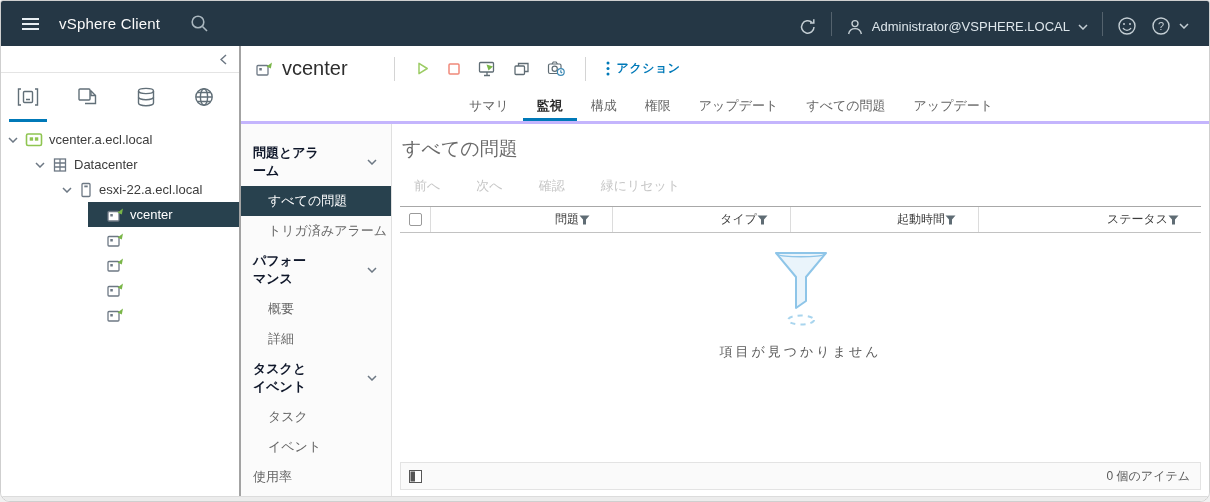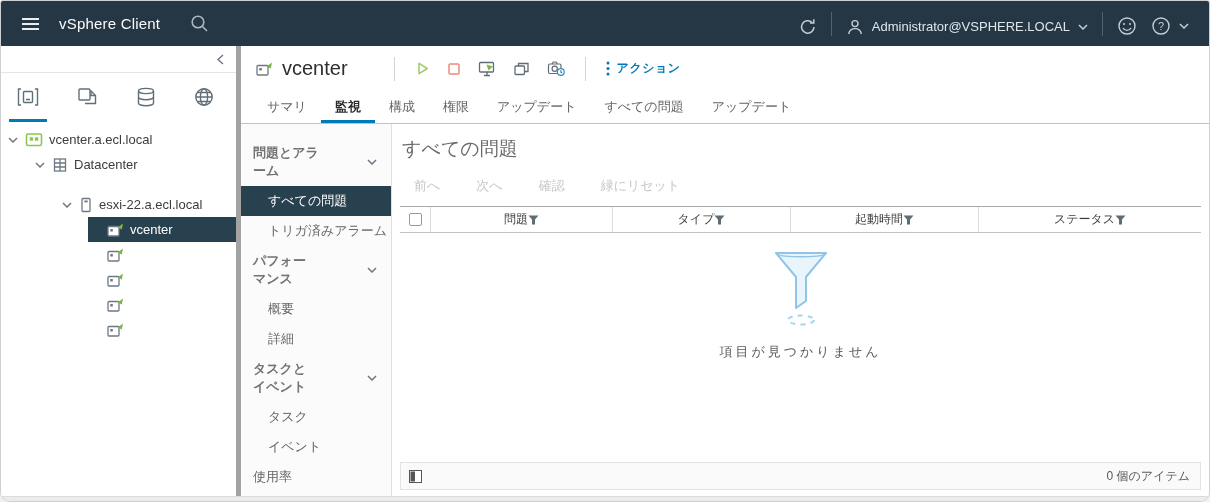--- a/index.html
+++ b/index.html
@@ -18,21 +18,21 @@
   .tb-divider{ width:1px; height:24px; background:rgba(255,255,255,.22); }
   .user-menu{ display:flex; align-items:center; gap:8px; cursor:pointer; }
   .user-label{ font-size:13px; color:#dde6eb; }
   .icn{ display:inline-flex; align-items:center; justify-content:center; line-height:0; }
 
   
   .app-body{ display:flex; height:450px; }
   .bottom-strip{ height:7px; background:#ececec; border-top:1px solid #dcdcdc; }
 
   
-  .sidebar{ width:240px; min-width:240px; background:#fff; border-right:5px solid #a3a3a3;
+  .sidebar{ width:240px; min-width:240px; background:#fff; border-right:2px solid #a3a3a3;
             display:flex; flex-direction:column; }
   .collapse-row{ height:27px; display:flex; justify-content:flex-end; align-items:center;
                  padding-right:12px; border-bottom:1px solid #e4e4e4; }
   .object-tabs{ display:flex; align-items:flex-start; gap:22px; padding:12px 10px 0 8px; height:46px; }
   .obj-tab{ padding:1px 7px 7px 7px; cursor:pointer; border-bottom:3px solid transparent; }
   .obj-tab.active{ border-bottom-color:#0079b8; }
   .tree{ padding-top:8px; font-size:13px; color:#3c3c3c; }
   .tree-row{ display:flex; align-items:center; height:25px; gap:6px; cursor:pointer; }
   .tree-row.selected{ background:#28414e; color:#fff; }
   .tree-spacer{ width:12px; min-width:12px; }
@@ -41,43 +41,43 @@
 
   
   .main{ flex:1; display:flex; flex-direction:column; min-width:0; background:#fff; position:relative; }
   .obj-header{ height:45px; display:flex; align-items:center; padding-left:14px; gap:9px; }
   .obj-title{ font-size:20px; color:#2e2e2e; margin-right:26px; }
   .v-sep{ width:1px; height:24px; background:#d4d4d4; margin:0 11px; }
   .action-icons{ display:flex; gap:17px; align-items:center; }
   .action-btn{ cursor:pointer; display:inline-flex; }
   .actions-menu{ display:flex; align-items:center; gap:7px; color:#0079b8; font-size:12px;
                  font-weight:700; cursor:pointer; letter-spacing:.5px; }
-  .tabs{ display:flex; padding-left:12px; border-bottom:1px solid #c4b5fd; height:33px; }
+  .tabs{ display:flex; padding-left:12px; border-bottom:3px solid #c4b5fd; height:33px;justify-content:center; }
   .tab{ font-size:13px; color:#646464; padding:0 14px; display:flex; align-items:center;
         cursor:pointer; box-shadow:inset 0 -3px 0 transparent; }
   .tab.active{ color:#2b2b2b; font-weight:700; box-shadow:inset 0 -3px 0 #0079b8; }
 
   .content-row{ flex:1; display:flex; min-height:0; }
   .monitor-nav{ width:151px; min-width:151px; background:#fbfbfb; border-right:1px solid #e0e0e0;
                 padding-top:14px; font-size:13px; }
   .nav-section{ display:flex; align-items:center; justify-content:space-between;
-                padding:6px 14px 6px 12px; color:#737373; font-weight:700; cursor:pointer;gap:48px; }
+                padding:6px 14px 6px 12px; color:#0f172a; font-weight:700; cursor:pointer;gap:48px; }
   .nav-item{ padding:6px 12px 6px 27px; color:#666; cursor:pointer; white-space:nowrap; }
   .nav-item.selected{ background:#28414e; color:#fff; }
   .nav-item.top{ padding-left:12px; color:#666; }
 
   .panel{ flex:1; display:flex; flex-direction:column; min-width:0; padding:0 8px 6px 8px; }
   .panel-title{ font-size:19px; color:#6b6b6b; font-weight:400; margin:12px 0 0 2px; }
   .toolbar{ display:flex; gap:36px; padding:15px 0 11px 14px; font-size:13px; }
   .toolbar-link{ color:#c6c6c6; cursor:default; }
 
   .grid{ flex:1; display:flex; flex-direction:column; min-height:0; }
   .grid-header{ display:flex; align-items:stretch; height:27px; border-top:1px solid #a8a8a8;
                 border-bottom:1px solid #c2c2c2; font-size:12px; color:#3c3c3c; }
-  .cell{ display:flex; align-items:center; justify-content:center; padding:0 10px;
+  .cell{ display:flex; align-items:center; justify-content:flex-end; padding:0 22px;
          border-left:1px solid #dcdcdc; cursor:pointer; }
   .col-check{ width:30px; min-width:30px; border-left:none; justify-content:center; padding:0; }
   .col-0{ width:182px; } .col-1{ width:178px; } .col-2{ width:188px; } .col-3{ flex:1; }
   .checkbox{ width:13px; height:13px; border:1px solid #9a9a9a; border-radius:2px; background:#fff; cursor:pointer; }
 
   .grid-body{ flex:1; display:flex; flex-direction:column; align-items:center;
               border-bottom:1px solid #e3e3e3; background:#fff; }
   .empty-funnel{ margin-top:12px; }
   .empty-text{ margin-top:12px; font-size:13px; color:#5a5a5a; letter-spacing:3px; }
 
@@ -220,21 +220,21 @@
               </svg>
             </span>
             <span class="icn">
               <svg width="16" height="16" viewBox="0 0 16 16" fill="none" stroke="#6d7884" stroke-width="1.3">
                 <rect x="2.5" y="2" width="11" height="12"></rect>
                 <path d="M8 2v12M2.5 6h11M2.5 10h11"></path>
               </svg>
             </span>
             <span class="tree-label">Datacenter</span>
           </div>
-          <div class="tree-row" style="margin-left: 60px; margin-top: 15px;">
+          <div class="tree-row" style="margin-left: 60px;">
             <span class="icn tree-chev">
               <svg width="10" height="6" viewBox="0 0 10 6" fill="none" stroke="currentColor" stroke-width="1.5">
                 <path d="M1 1l4 4 4-4"></path>
               </svg>
             </span>
             <span class="icn">
               <svg width="14" height="16" viewBox="0 0 14 16" fill="none" stroke="#6d7884" stroke-width="1.3">
                 <rect x="3" y="1.5" width="8" height="13" rx="1"></rect>
                 <rect x="5.3" y="3.5" width="3.4" height="1.8" fill="#6d7884" stroke="none"></rect>
               </svg>

